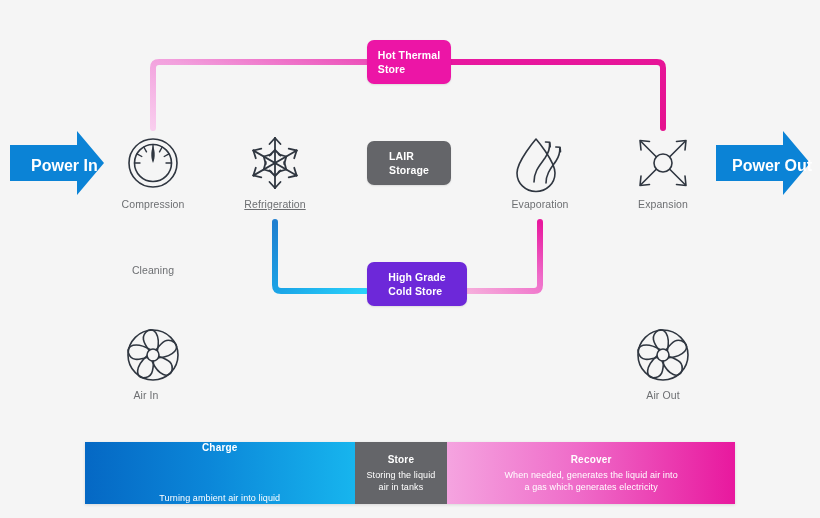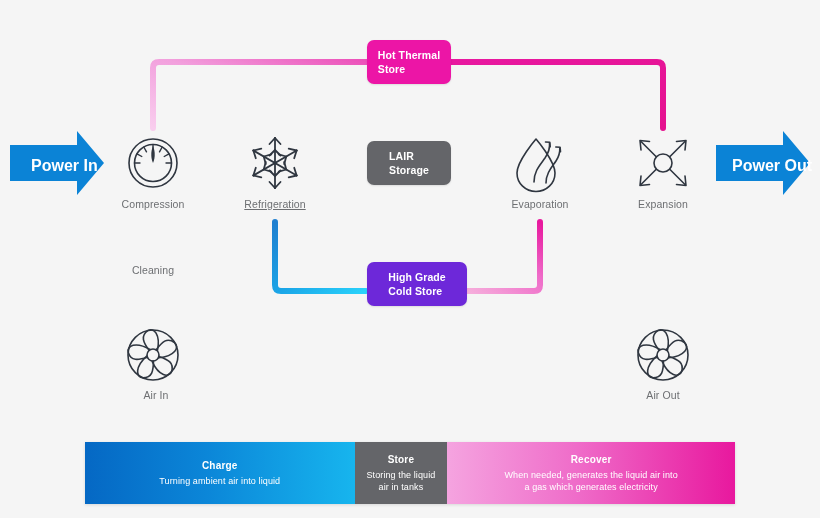--- a/index.html
+++ b/index.html
@@ -76,20 +76,21 @@
   }
   .legend-desc {
     font-size: 9px;
     line-height: 12px;
     font-weight: 400;
     letter-spacing: 0.1px;
   }
   .seg-charge {
     width: 282px;
     background: linear-gradient(90deg, #0568c4 0%, #0b86d8 45%, #17b5ee 100%);
+    justify-content: space-between;
   }
   .seg-store {
     width: 97px;
     background: #646569;
   }
   .seg-recover {
     width: 301px;
     background: linear-gradient(90deg, #f5a4e0 0%, #ef6cc9 45%, #e8189e 100%);
   }
 </style>
@@ -299,21 +300,21 @@
   </svg>
 
   <div class="power-label" style="left:31px; top:157px;">Power In</div>
   <div class="power-label" style="left:732px; top:157px;">Power Out</div>
 
   <div class="node-label" style="left:103px; top:198px; width:100px;">Compression</div>
   <div class="node-label" style="left:225px; top:198px; width:100px;text-decoration:underline;">Refrigeration</div>
   <div class="node-label" style="left:490px; top:198px; width:100px;">Evaporation</div>
   <div class="node-label" style="left:613px; top:198px; width:100px;">Expansion</div>
   <div class="node-label" style="left:103px; top:264px; width:100px;">Cleaning</div>
-  <div class="node-label" style="left:106px; top:389px; width:100px;">Air In</div>
+  <div class="node-label" style="left:96px; top:389px; width:100px;">Air In</div>
   <div class="node-label" style="left:613px; top:389px; width:100px;">Air Out</div>
 
   <div class="store-box" style="left:367px; top:40px; width:84px; height:44px; background:#ec15a6;">
     <div>
       <span>Hot Thermal</span>
       <span>Store</span>
     </div>
   </div>
 
   <div class="store-box" style="left:367px; top:141px; width:84px; height:44px; background:#646569;">

